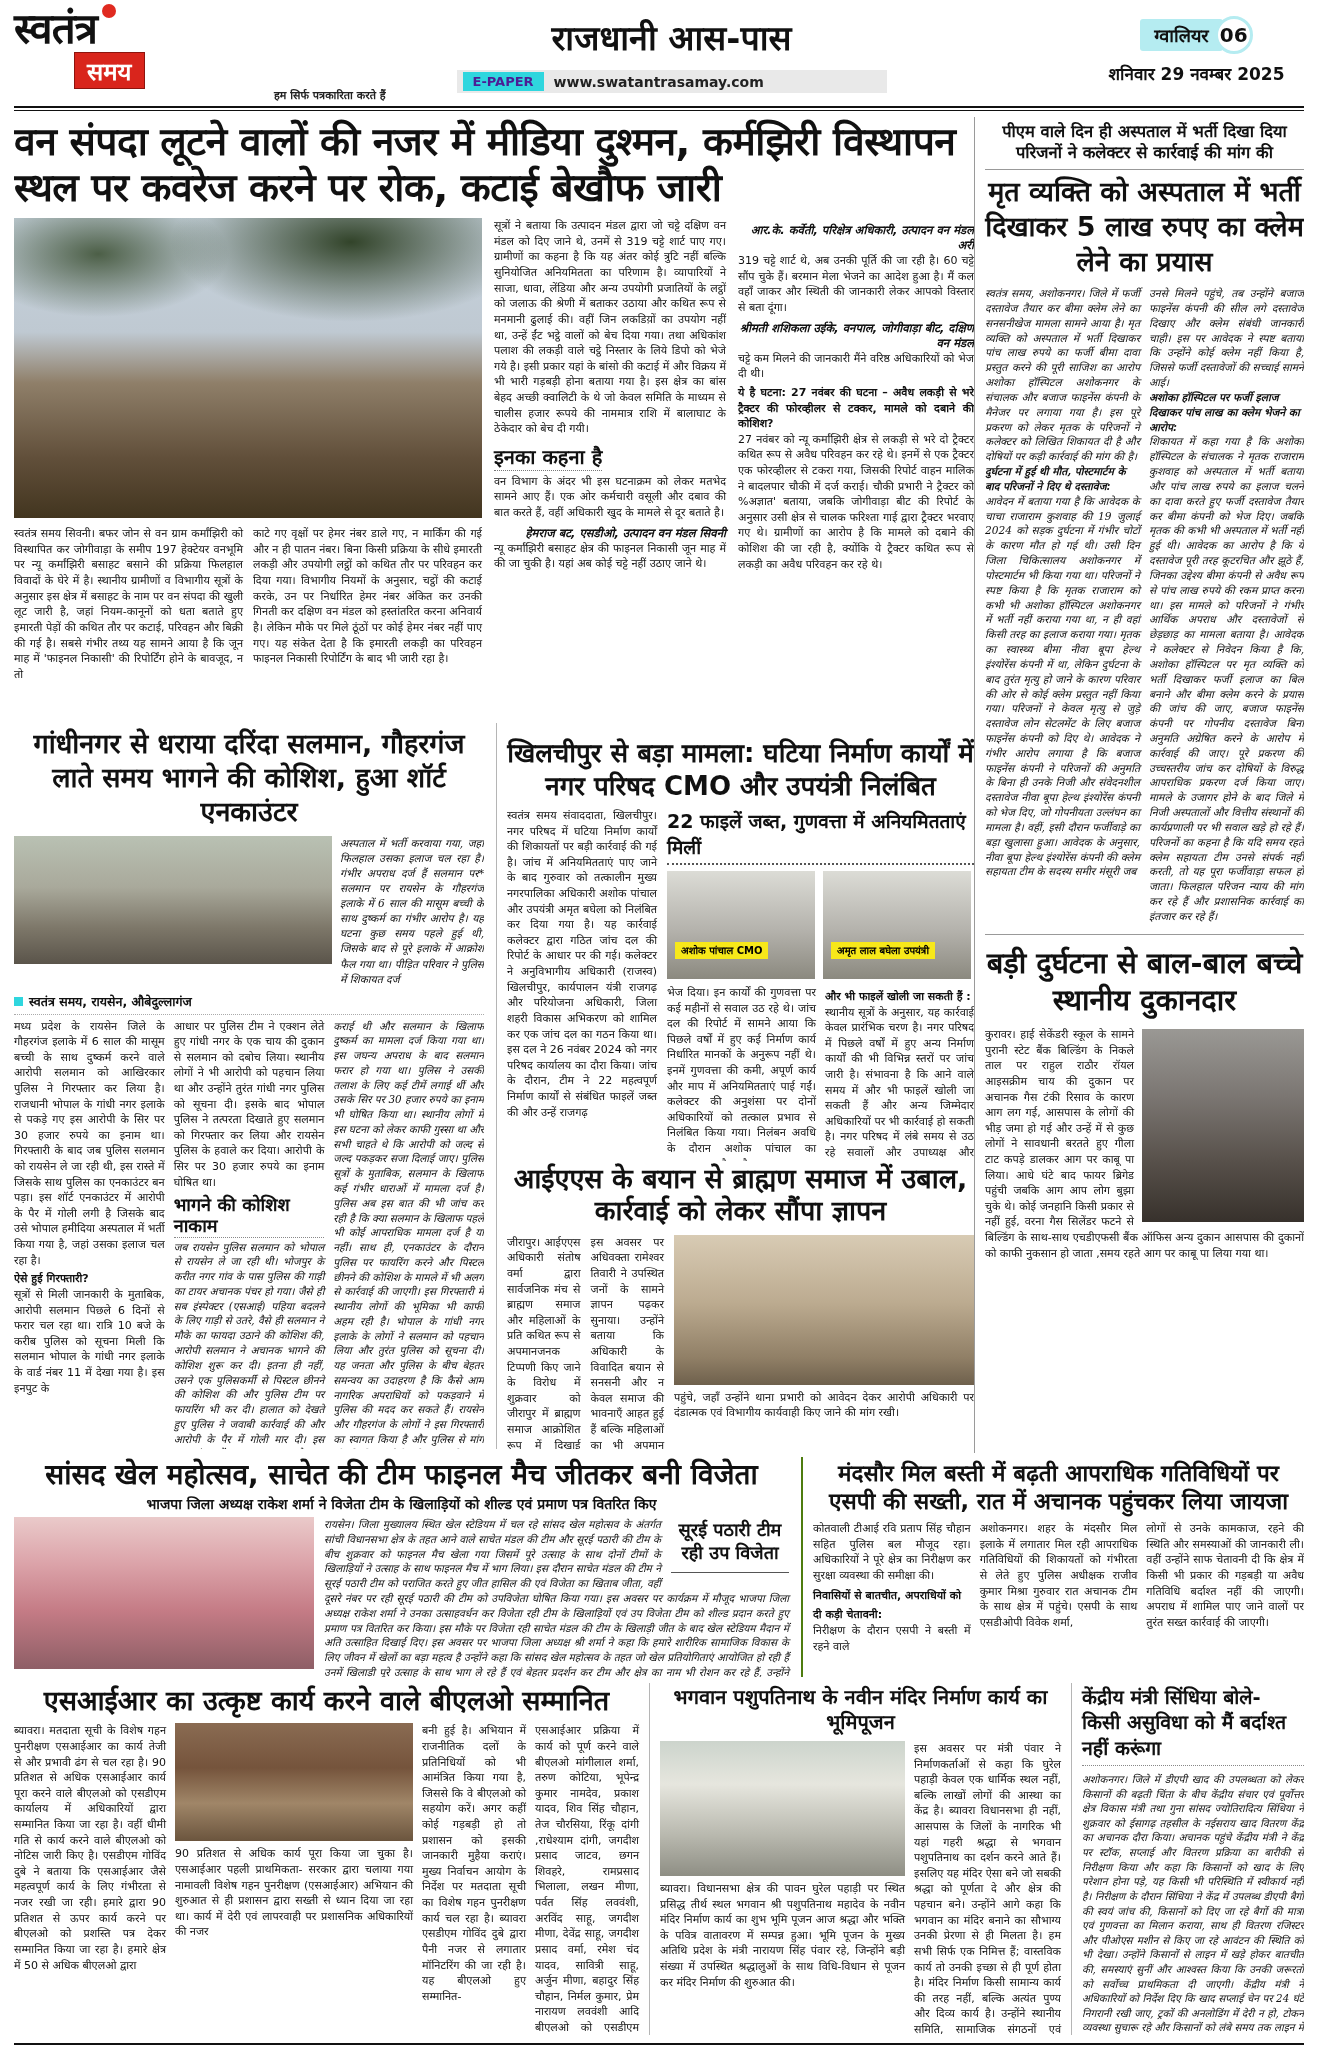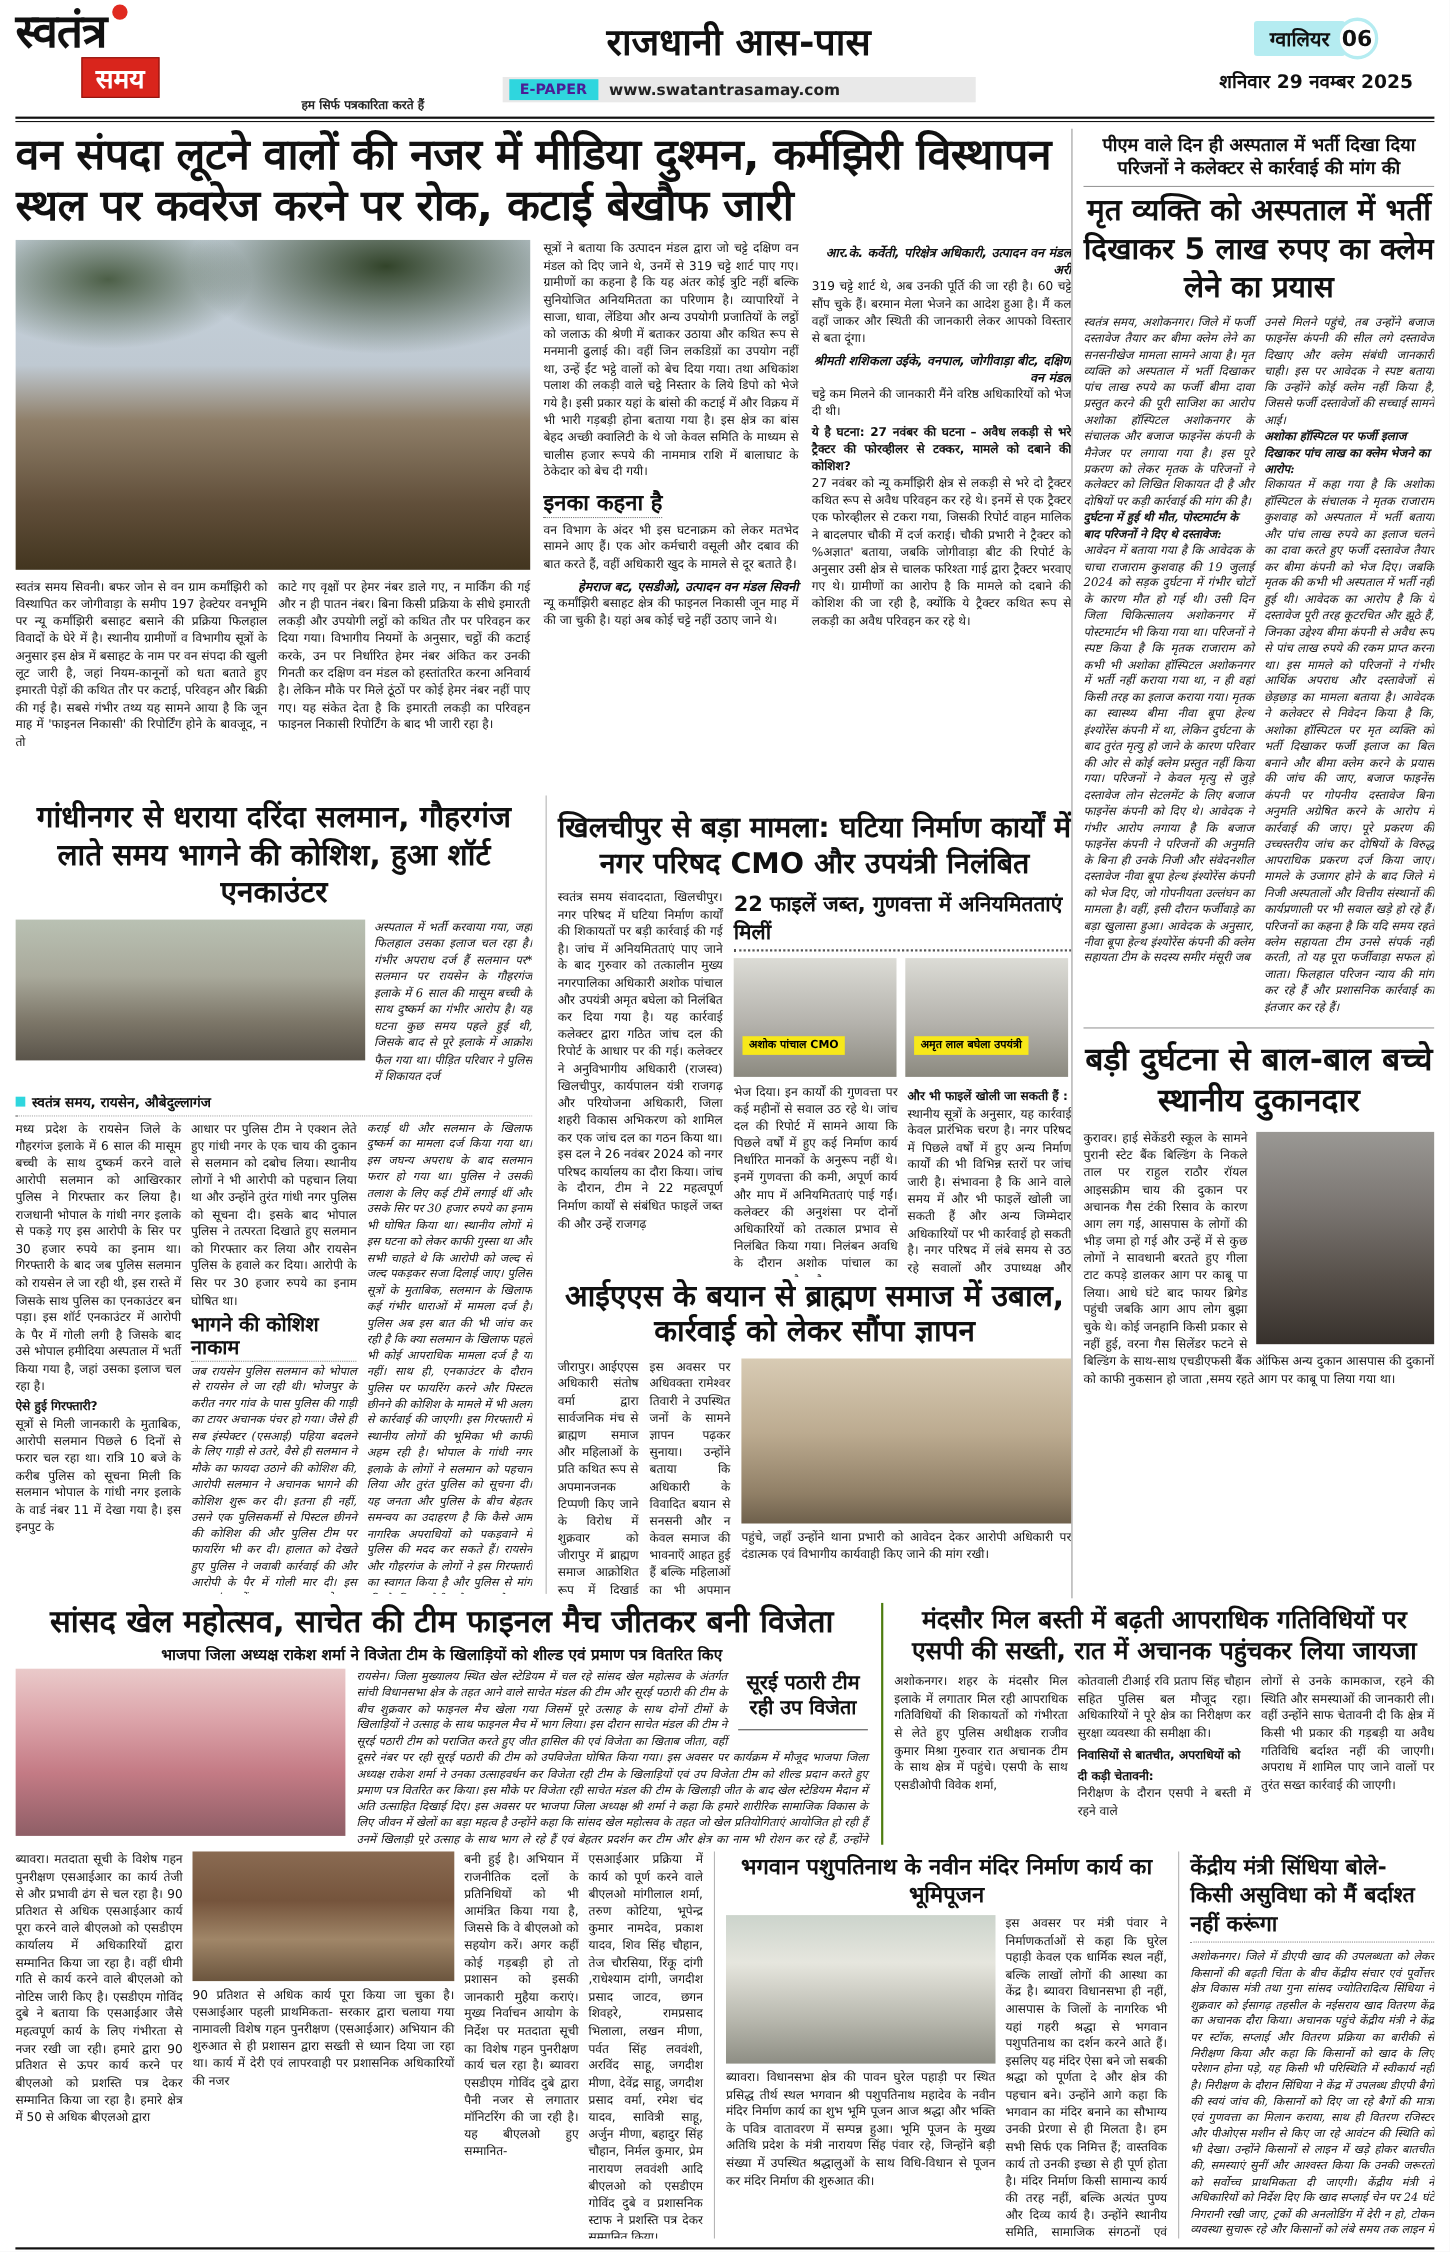--- a/index.html
+++ b/index.html
@@ -271,33 +271,34 @@
       <div class="khel-flex">
         <div class="ph ph-trophy" style="width:300px;height:152px;flex:none;"></div>
         <div class="bsm jt ital" style="font-size:10.4px;">
           <span class="khel-inset">सूरई पठारी टीम रही उप विजेता</span><span>रायसेन। जिला मुख्यालय स्थित खेल स्टेडियम में चल रहे सांसद खेल महोत्सव के अंतर्गत सांची विधानसभा क्षेत्र के तहत आने वाले साचेत मंडल की टीम और सूरई पठारी की टीम के बीच शुक्रवार को फाइनल मैच खेला गया जिसमें पूरे उत्साह के साथ दोनों टीमों के खिलाड़ियों ने उत्साह के साथ फाइनल मैच में भाग लिया। इस दौरान साचेत मंडल की टीम ने सूरई पठारी टीम को पराजित करते हुए जीत हासिल की एवं विजेता का खिताब जीता, वहीं दूसरे नंबर पर रही सूरई पठारी की टीम को उपविजेता घोषित किया गया। इस अवसर पर कार्यक्रम में मौजूद भाजपा जिला अध्यक्ष राकेश शर्मा ने उनका उत्साहवर्धन कर विजेता रही टीम के खिलाड़ियों एवं उप विजेता टीम को शील्ड प्रदान करते हुए प्रमाण पत्र वितरित कर किया। इस मौके पर विजेता रही साचेत मंडल की टीम के खिलाड़ी जीत के बाद खेल स्टेडियम मैदान में अति उत्साहित दिखाई दिए। इस अवसर पर भाजपा जिला अध्यक्ष श्री शर्मा ने कहा कि हमारे शारीरिक सामाजिक विकास के लिए जीवन में खेलों का बड़ा महत्व है उन्होंने कहा कि सांसद खेल महोत्सव के तहत जो खेल प्रतियोगिताएं आयोजित हो रही हैं उनमें खिलाड़ी पूरे उत्साह के साथ भाग ले रहे हैं एवं बेहतर प्रदर्शन कर टीम और क्षेत्र का नाम भी रोशन कर रहे हैं, उन्होंने खिलाड़ियों को अपनी ओर से शुभकामनाएं देते हुए बधाई दी। वहीं दूसरी ओर खरवई मंडल के तहत आयोजित होने वाली खेल प्रतियोगिता का भी खिलाड़ियों से परिचय प्राप्त कर बेटिंग करते हुए मैच का शुभारंभ किया।</span>
         </div>
       </div>
     </section>
     <section class="sec-mand">
       <h2 class="h-mand">मंदसौर मिल बस्ती में बढ़ती आपराधिक गतिविधियों पर एसपी की सख्ती, रात में अचानक पहुंचकर लिया जायजा</h2>
       <div class="cols" style="gap:9px;">
-        <div class="col bsm jt">अशोकनगर। शहर के मंदसौर मिल इलाके में लगातार मिल रही आपराधिक गतिविधियों की शिकायतों को गंभीरता से लेते हुए पुलिस अधीक्षक राजीव कुमार मिश्रा गुरुवार रात अचानक टीम के साथ क्षेत्र में पहुंचे। एसपी के साथ एसडीओपी विवेक शर्मा,</div>
         <div class="col">
           <div class="bsm jt">कोतवाली टीआई रवि प्रताप सिंह चौहान सहित पुलिस बल मौजूद रहा। अधिकारियों ने पूरे क्षेत्र का निरीक्षण कर सुरक्षा व्यवस्था की समीक्षा की।</div>
           <span class="bsm b">निवासियों से बातचीत, अपराधियों को दी कड़ी चेतावनी:</span>
           <div class="bsm jt">निरीक्षण के दौरान एसपी ने बस्ती में रहने वाले</div>
         </div>
+        <div class="col bsm jt">अशोकनगर। शहर के मंदसौर मिल इलाके में लगातार मिल रही आपराधिक गतिविधियों की शिकायतों को गंभीरता से लेते हुए पुलिस अधीक्षक राजीव कुमार मिश्रा गुरुवार रात अचानक टीम के साथ क्षेत्र में पहुंचे। एसपी के साथ एसडीओपी विवेक शर्मा,</div>
         <div class="col bsm jt">लोगों से उनके कामकाज, रहने की स्थिति और समस्याओं की जानकारी ली। वहीं उन्होंने साफ चेतावनी दी कि क्षेत्र में किसी भी प्रकार की गड़बड़ी या अवैध गतिविधि बर्दाश्त नहीं की जाएगी। अपराध में शामिल पाए जाने वालों पर तुरंत सख्त कार्रवाई की जाएगी।</div>
       </div>
     </section>
   </div>
 
   <div class="rowD">
     <section>
+      <h2 class="h-sir">एसआईआर का उत्कृष्ट कार्य करने वाले बीएलओ सम्मानित</h2>
       <div class="sir-flex">
         <div class="sir-c bsm jt" style="width:152px;flex:none;">ब्यावरा। मतदाता सूची के विशेष गहन पुनरीक्षण एसआईआर का कार्य तेजी से और प्रभावी ढंग से चल रहा है। 90 प्रतिशत से अधिक एसआईआर कार्य पूरा करने वाले बीएलओ को एसडीएम कार्यालय में अधिकारियों द्वारा सम्मानित किया जा रहा है। वहीं धीमी गति से कार्य करने वाले बीएलओ को नोटिस जारी किए है। एसडीएम गोविंद दुबे ने बताया कि एसआईआर जैसे महत्वपूर्ण कार्य के लिए गंभीरता से नजर रखी जा रही। हमारे द्वारा 90 प्रतिशत से ऊपर कार्य करने पर बीएलओ को प्रशस्ति पत्र देकर सम्मानित किया जा रहा है। हमारे क्षेत्र में 50 से अधिक बीएलओ द्वारा</div>
         <div class="sir-c" style="width:238px;flex:none;">
           <div class="ph ph-cert" style="width:238px;height:118px;margin-bottom:5px;"></div>
           <div class="bsm jt">90 प्रतिशत से अधिक कार्य पूरा किया जा चुका है। एसआईआर पहली प्राथमिकता- सरकार द्वारा चलाया गया नामावली विशेष गहन पुनरीक्षण (एसआईआर) अभियान की शुरुआत से ही प्रशासन द्वारा सख्ती से ध्यान दिया जा रहा था। कार्य में देरी एवं लापरवाही पर प्रशासनिक अधिकारियों की नजर</div>
         </div>
         <div class="sir-c bsm jt" style="flex:1;">बनी हुई है। अभियान में राजनीतिक दलों के प्रतिनिधियों को भी आमंत्रित किया गया है, जिससे कि वे बीएलओ को सहयोग करें। अगर कहीं कोई गड़बड़ी हो तो प्रशासन को इसकी जानकारी मुहैया कराएं। मुख्य निर्वाचन आयोग के निर्देश पर मतदाता सूची का विशेष गहन पुनरीक्षण कार्य चल रहा है। ब्यावरा एसडीएम गोविंद दुबे द्वारा पैनी नजर से लगातार मॉनिटरिंग की जा रही है। यह बीएलओ हुए सम्मानित-</div>
         <div class="sir-c bsm jt" style="flex:1;">एसआईआर प्रक्रिया में कार्य को पूर्ण करने वाले बीएलओ मांगीलाल शर्मा, तरुण कोटिया, भूपेन्द्र कुमार नामदेव, प्रकाश यादव, शिव सिंह चौहान, तेज चौरसिया, रिंकू दांगी ,राधेश्याम दांगी, जगदीश प्रसाद जाटव, छगन शिवहरे, रामप्रसाद भिलाला, लखन मीणा, पर्वत सिंह लववंशी, अरविंद साहू, जगदीश मीणा, देवेंद्र साहू, जगदीश प्रसाद वर्मा, रमेश चंद यादव, सावित्री साहू, अर्जुन मीणा, बहादुर सिंह चौहान, निर्मल कुमार, प्रेम नारायण लववंशी आदि बीएलओ को एसडीएम गोविंद दुबे व प्रशासनिक स्टाफ ने प्रशस्ति पत्र देकर सम्मानित किया।</div>
       </div>
     </section>

